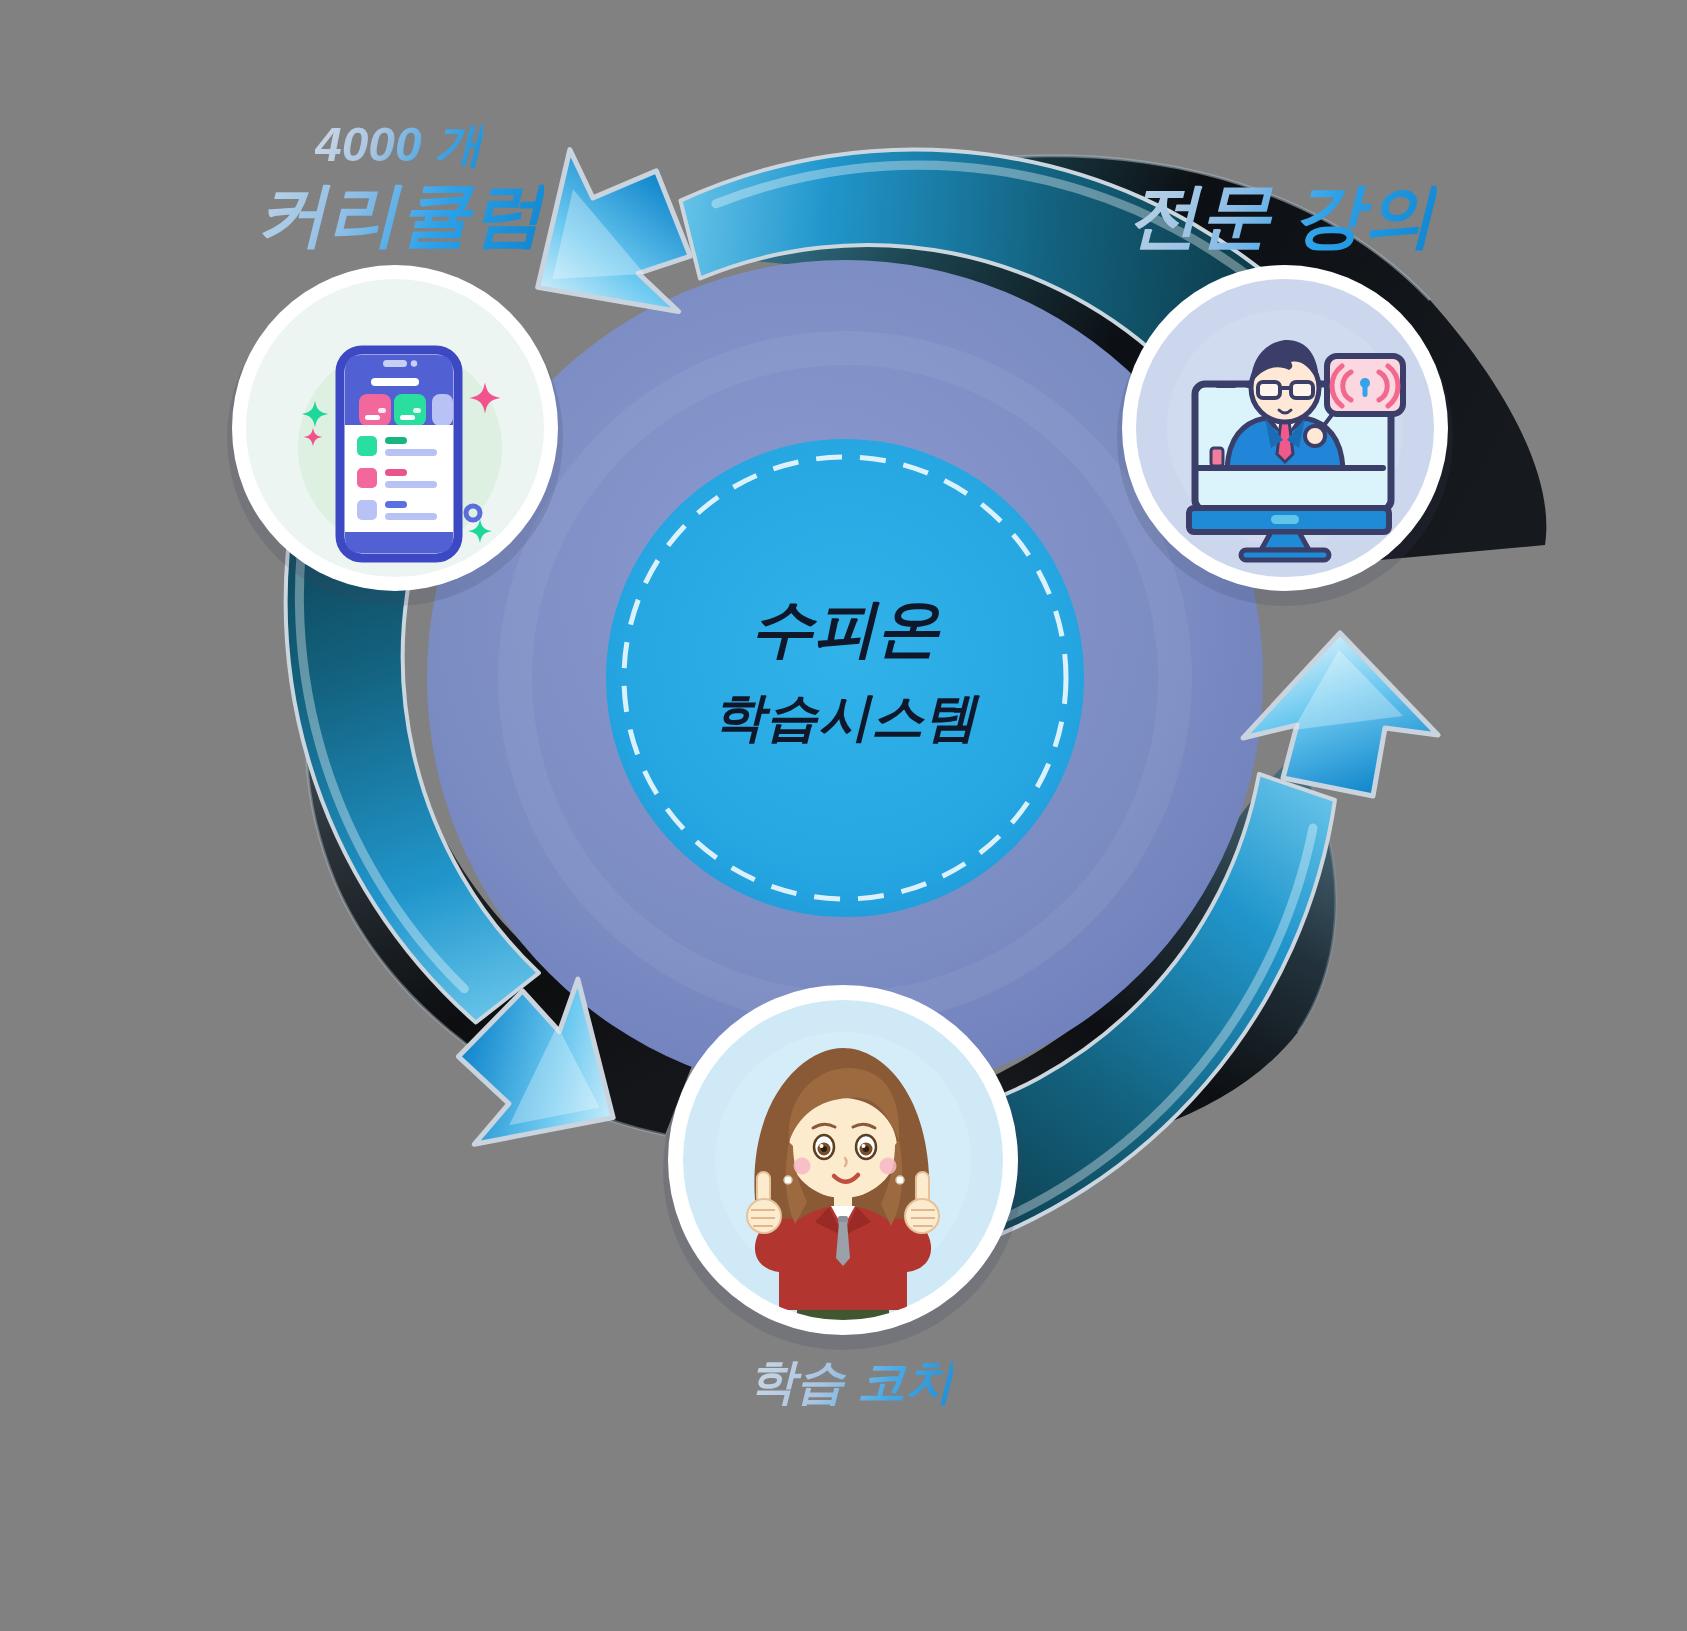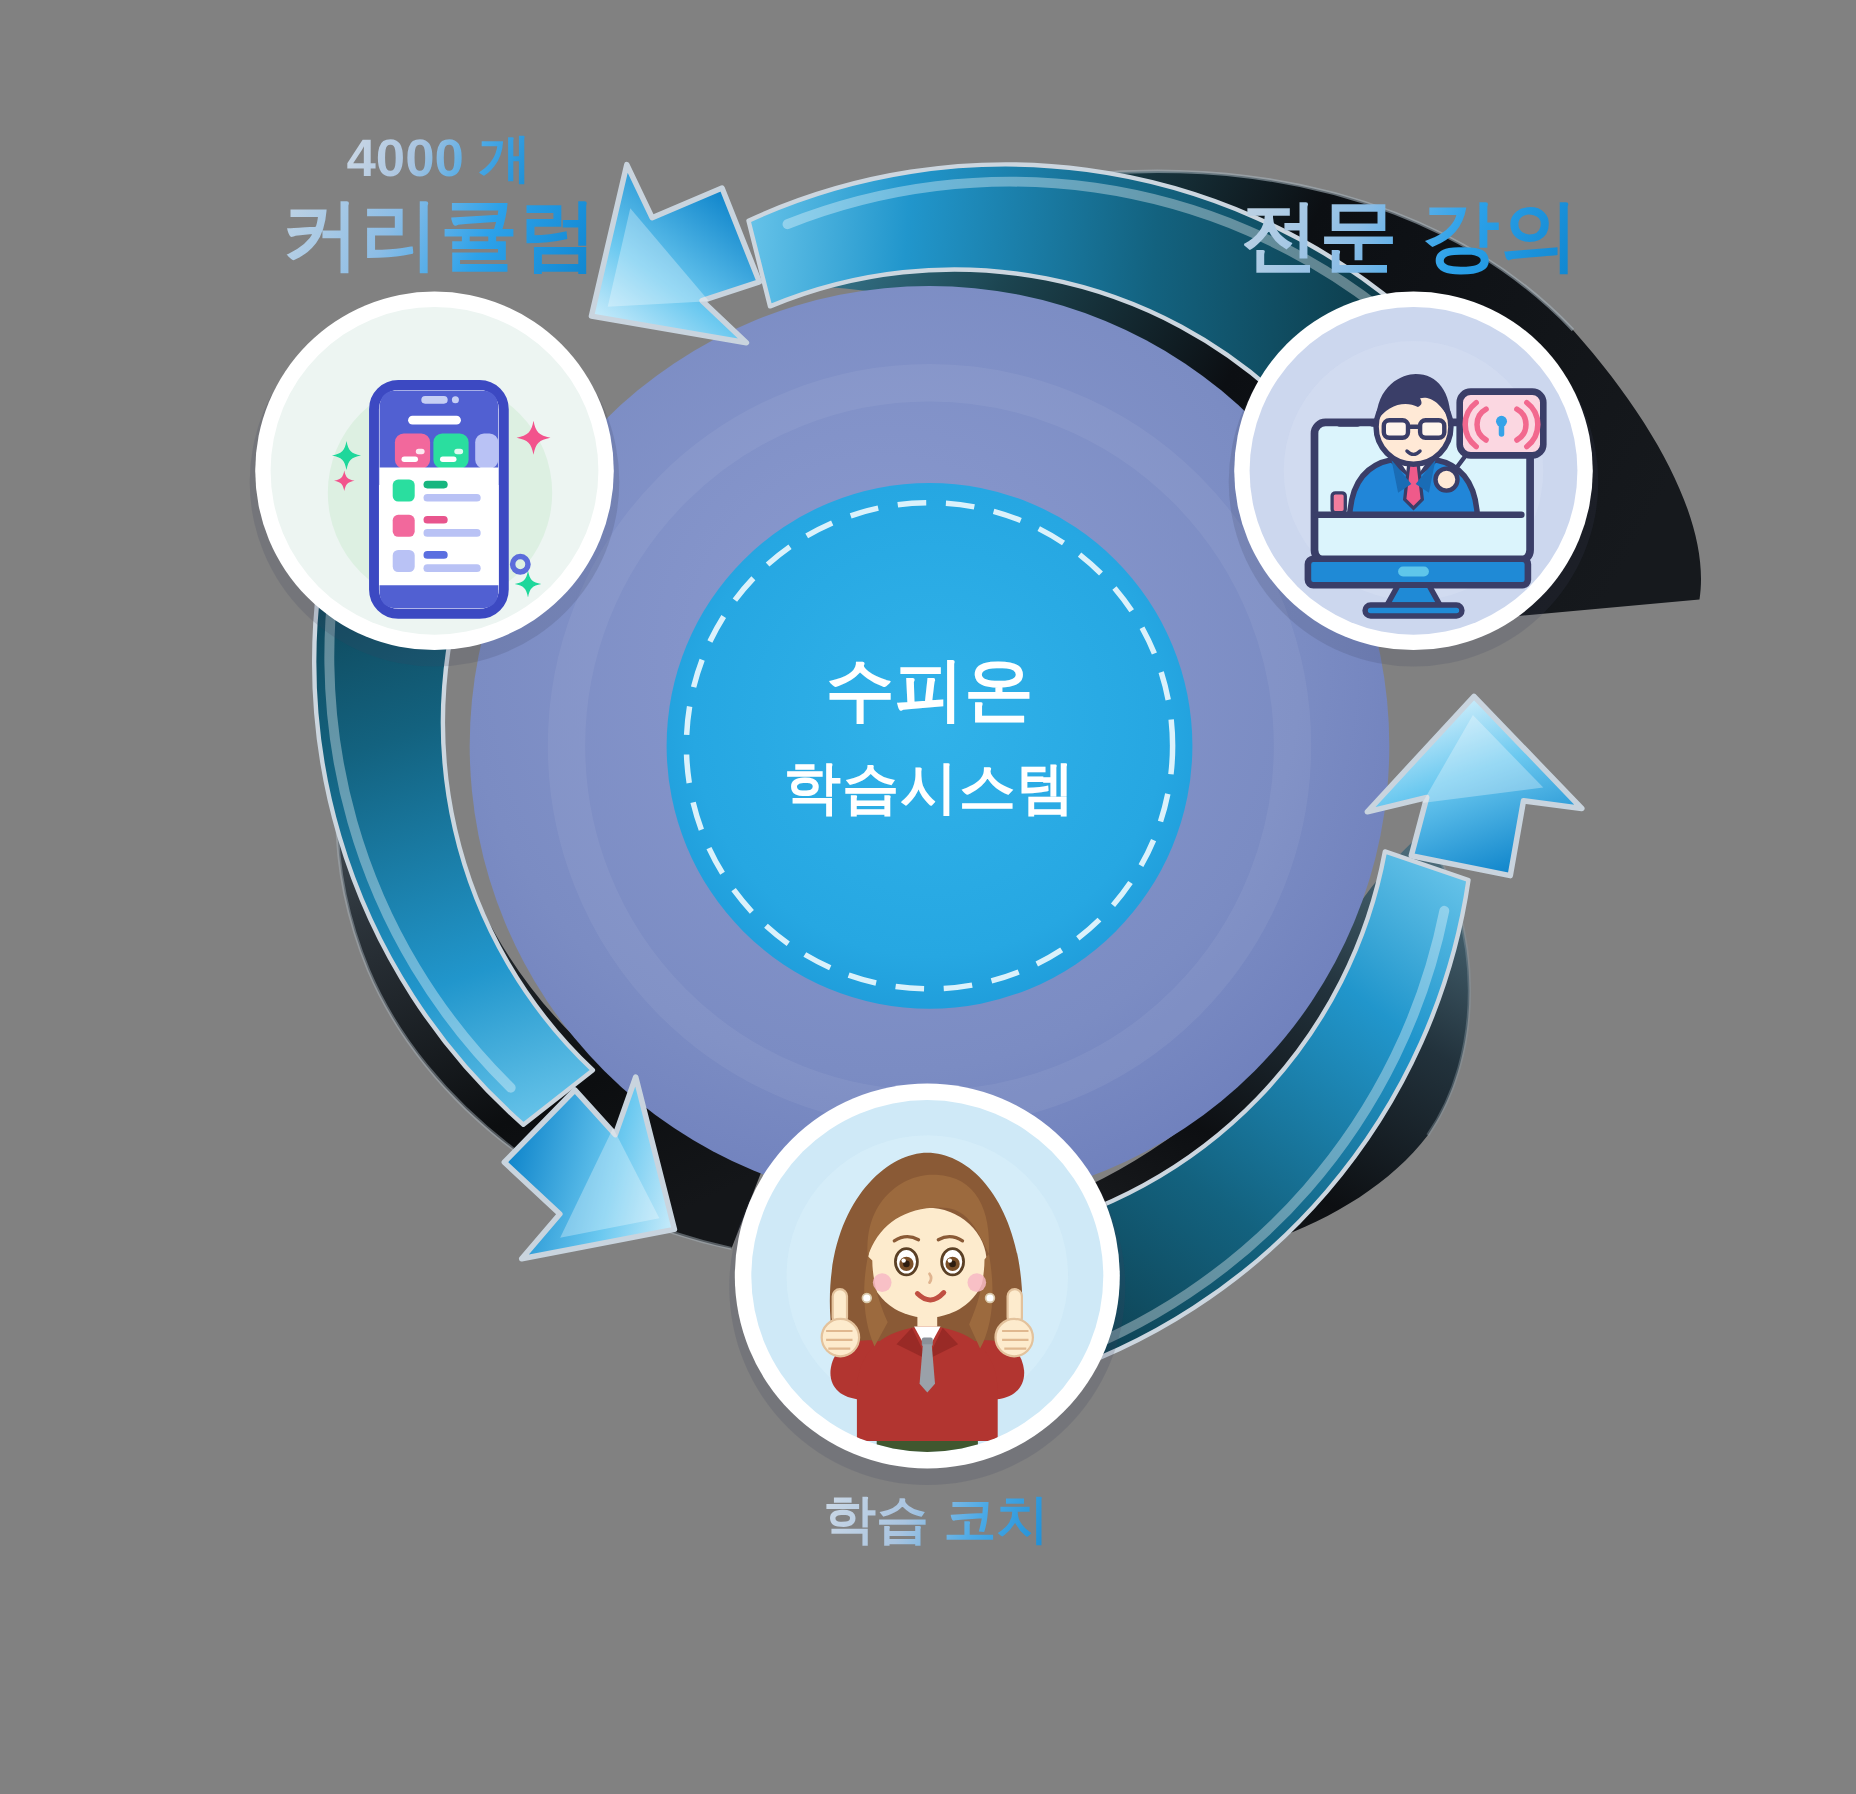--- a/index.html
+++ b/index.html
@@ -2,20 +2,21 @@
 <html><head>
 <meta charset="utf-8">
 <style>
   html,body{margin:0;padding:0;background:#818181;}
   .stage{
     position:relative;
     width:1687px;height:1631px;
     background:#818181;
     overflow:hidden;
     font-family:"Liberation Sans","DejaVu Sans",sans-serif;
+    font-style:italic;
   }
   .stage svg{position:absolute;left:0;top:0;}
   .lbl{
     position:absolute;
     transform:translate(-50%,-50%);
     white-space:nowrap;
     font-weight:800;
     -webkit-background-clip:text;
     background-clip:text;
     color:transparent;
@@ -27,21 +28,21 @@
   }
   .lbl-lg{
     font-size:71px;
     letter-spacing:1px;
     background-image:linear-gradient(115deg,#c2d4e4 0%,#8cbde6 35%,#2da2ea 63%,#0e85cf 100%);
   }
   .center-txt{
     position:absolute;
     transform:translate(-50%,-50%);
     white-space:nowrap;
-    color:#ffffff;
+    color:#0f172a;
     line-height:1;
   }
   .center-1{font-size:63px;font-weight:700;}
   .center-2{font-size:52px;font-weight:800;letter-spacing:1px;}
 </style>
 </head>
 <body>
 
 <div class="stage">
 

